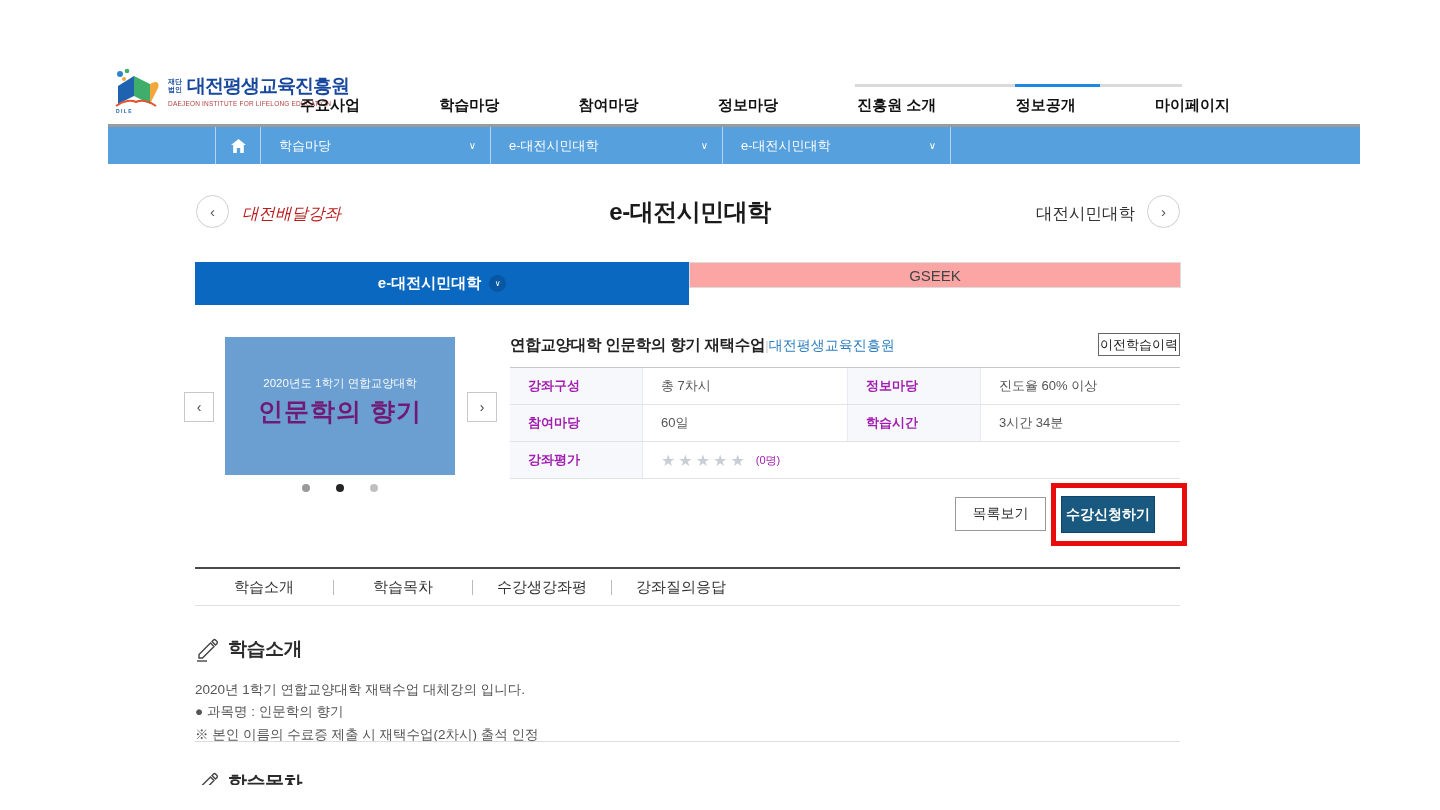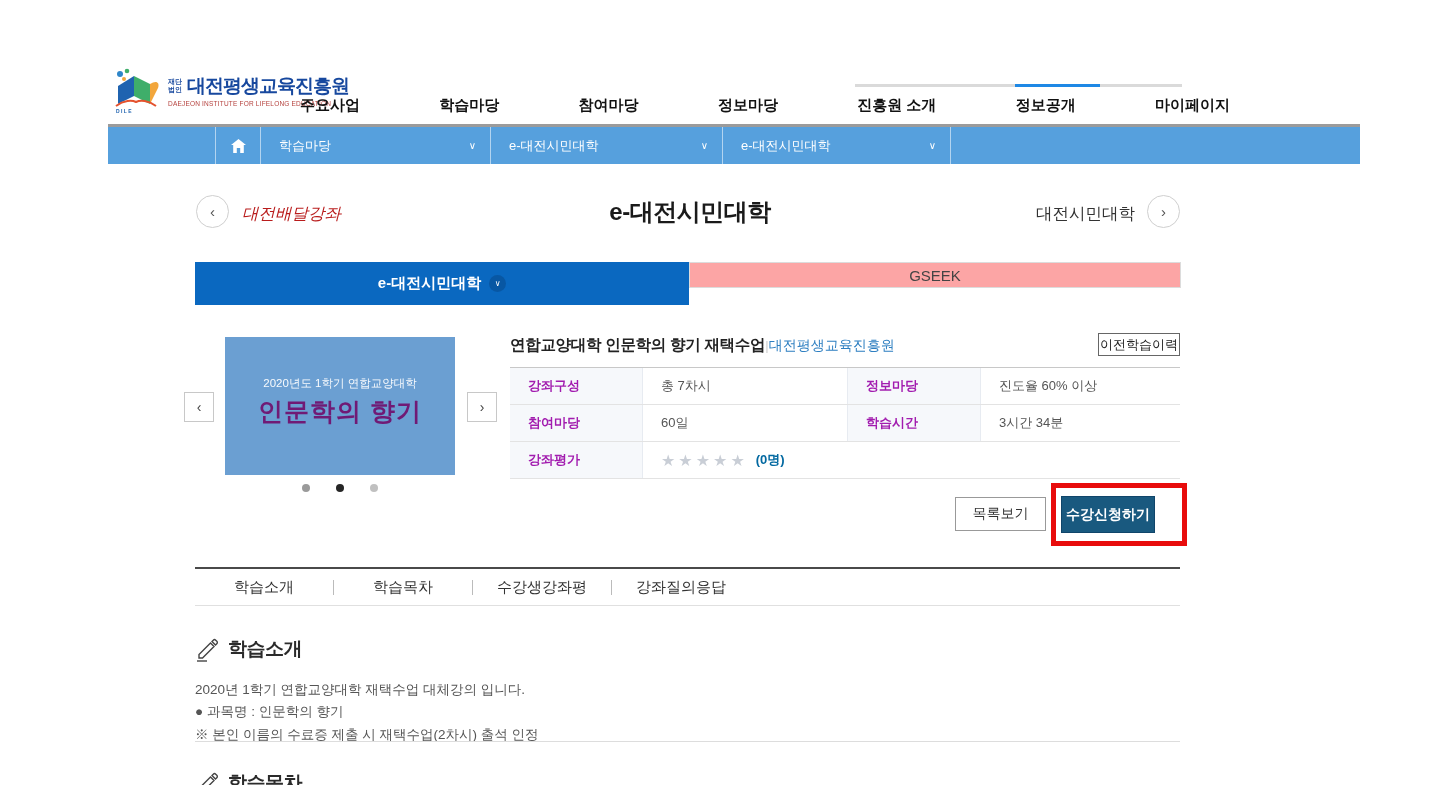--- a/index.html
+++ b/index.html
@@ -58,21 +58,21 @@
   .history-btn { position:absolute; left:1098px; top:333px; width:82px; height:23px; background:#fff; border:1px solid #666; font-size:13px; color:#222; display:flex; align-items:center; justify-content:center; cursor:pointer; font-family:"Liberation Sans",sans-serif; }
 
   
   .info-table { position:absolute; left:510px; top:367px; width:670px; border-top:1px solid #c8c8c8; }
   .info-row { display:flex; height:37px; border-bottom:1px solid #e3e3e3; align-items:stretch; }
   .cell-label { width:133px; background:#f6f8fb; border-right:1px solid #e7ebf1; display:flex; align-items:center; padding-left:18px; font-size:13px; font-weight:700; color:#a21caf; }
   .cell-value { display:flex; align-items:center; padding-left:18px; font-size:13px; color:#555; }
   .v1 { width:205px; border-right:1px solid #e7ebf1; }
   .v2 { flex:1;text-align:right; }
   .stars { color:#c9ced6; font-size:16px; letter-spacing:3px; }
-  .star-count { color:#0369a1; font-size:13px; margin-left:8px;font-weight:bold; }
+  .star-count { color:#a21caf; font-size:11px; margin-left:8px; }
 
   
   .list-btn { position:absolute; left:955px; top:497px; width:91px; height:34px; background:#fff; border:1px solid #999; font-size:14px; color:#333; display:flex; align-items:center; justify-content:center; cursor:pointer; }
   .red-box { position:absolute; left:1051px; top:483px; width:136px; height:63px; border:5px solid #e80c0c; }
   .enroll-btn { position:absolute; left:1061px; top:496px; width:94px; height:37px; background:#19597f; border:1px solid #10456a; font-size:14px; font-weight:700; color:#fff; display:flex; align-items:center; justify-content:center; cursor:pointer; }
 
   
   .section-tabs { position:absolute; left:195px; top:567px; width:985px; height:39px; border-top:2px solid #4a4a4a; border-bottom:1px solid #e0e0e0; display:flex; align-items:center; }
   .stab { width:138px; text-align:center; font-size:15px; color:#333; cursor:pointer; white-space:nowrap; }
   .stab-div { width:1px; height:15px; background:#bbb; }

